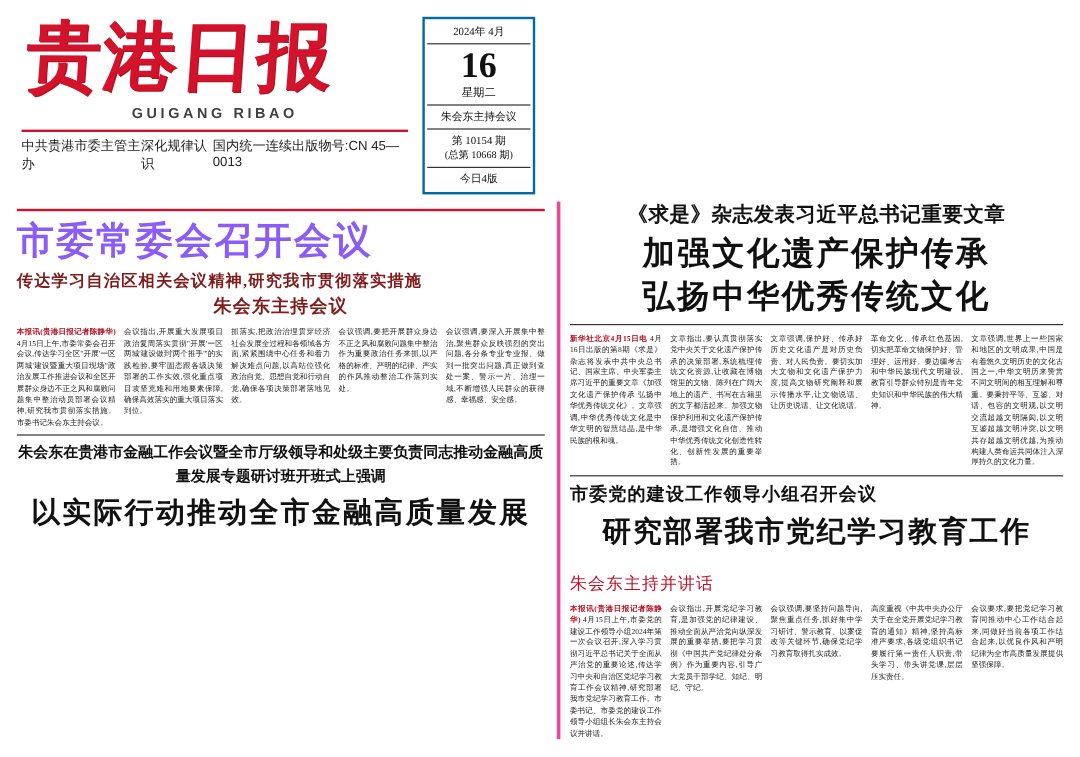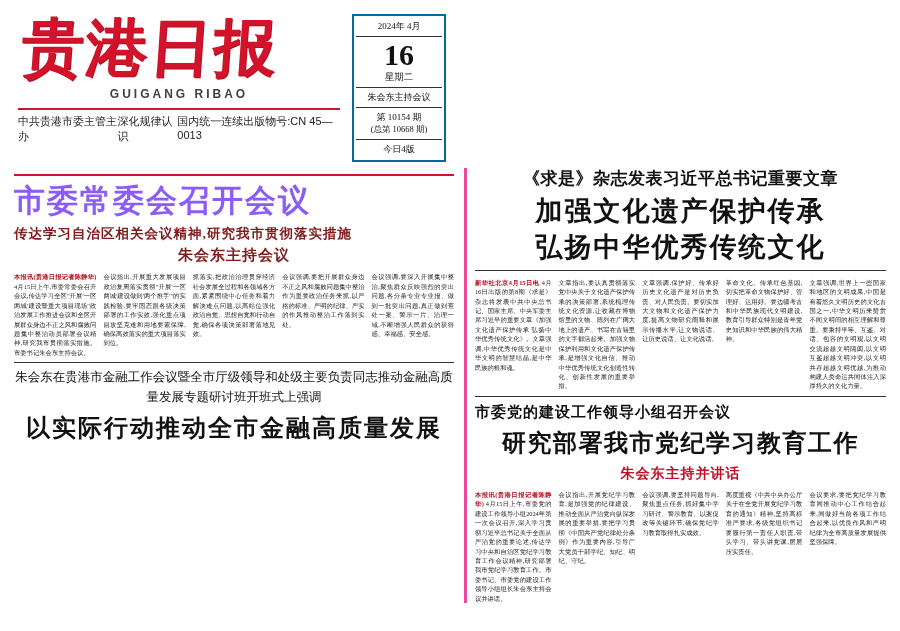--- a/index.html
+++ b/index.html
@@ -89,26 +89,26 @@
   .r-body{display:flex;gap:7px;margin-top:7px;}
   .r-body .bcol{flex:1;font-size:6.3px;line-height:1.5;text-align:justify;color:#222;}
 
   .r-mid-title{
     text-align:left;font-weight:700;font-size:15px;letter-spacing:1px;margin-top:6px;
   }
   .r-mid-big{
     text-align:center;font-weight:700;font-size:24px;letter-spacing:1.5px;margin-top:5px;
   }
   .r-mid-sub{
-    text-align:center;font-weight:700;font-size:14px;color:#c0102a;margin-top:6px;letter-spacing:1px;
+    font-weight:400;font-size:14px;color:#c0102a;margin-top:19px;letter-spacing:1px;
   }
 
   
   .bl-kicker{
-    text-align:center;font-size:12.5px;font-weight:400;line-height:1.55;margin-top:4px;
+    text-align:center;font-size:12.5px;font-weight:700;line-height:1.55;margin-top:4px;
   }
   .bl-big{
     text-align:center;font-size:24px;font-weight:700;letter-spacing:2px;line-height:1.35;
     margin-top:5px;
   }
   .hidden-cut{overflow:hidden;}
 </style>
 </head>
 <body>
 

